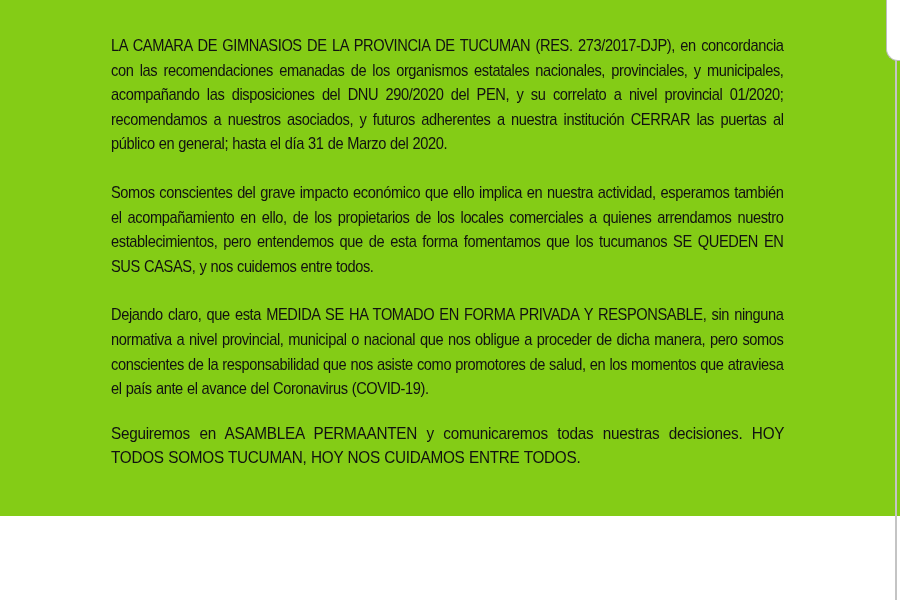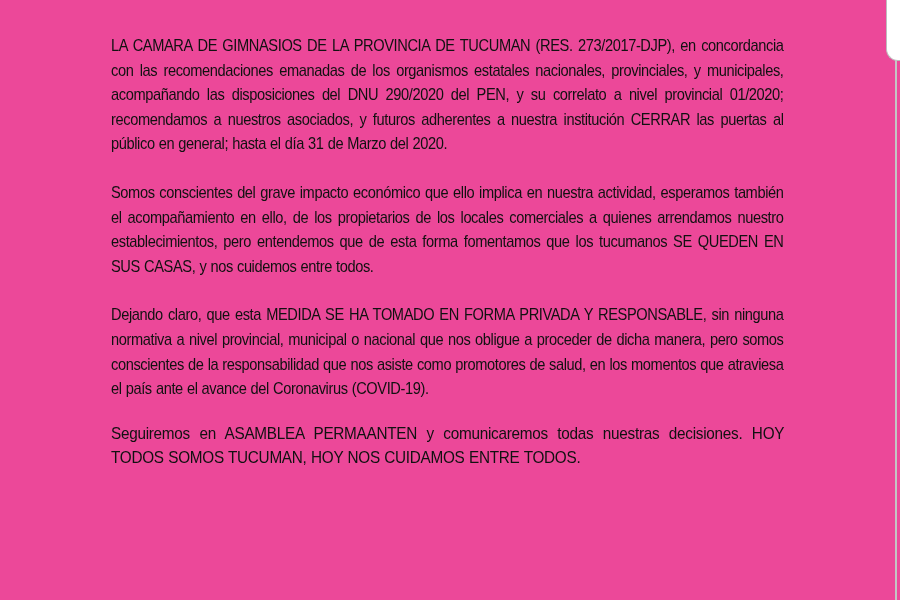--- a/index.html
+++ b/index.html
@@ -13,22 +13,22 @@
   body {
     position: relative;
     font-family: "Liberation Sans", sans-serif;
     color: #111111;
   }
   .page {
     position: absolute;
     left: 0;
     top: 0;
     width: 900px;
-    height: 600px;
-    background: #ec4899;
+    height: 516px;
+    background: #84cc16;
   }
   .page-edge {
     position: absolute;
     left: 886px;
     top: -10px;
     width: 40px;
     height: 70px;
     border-left: 1.5px solid #bdbdbd;
     border-bottom: 1.5px solid #bdbdbd;
     border-bottom-left-radius: 12px;

